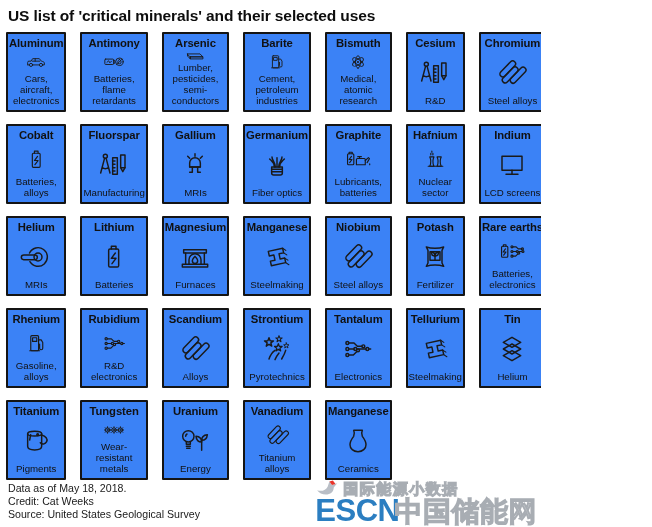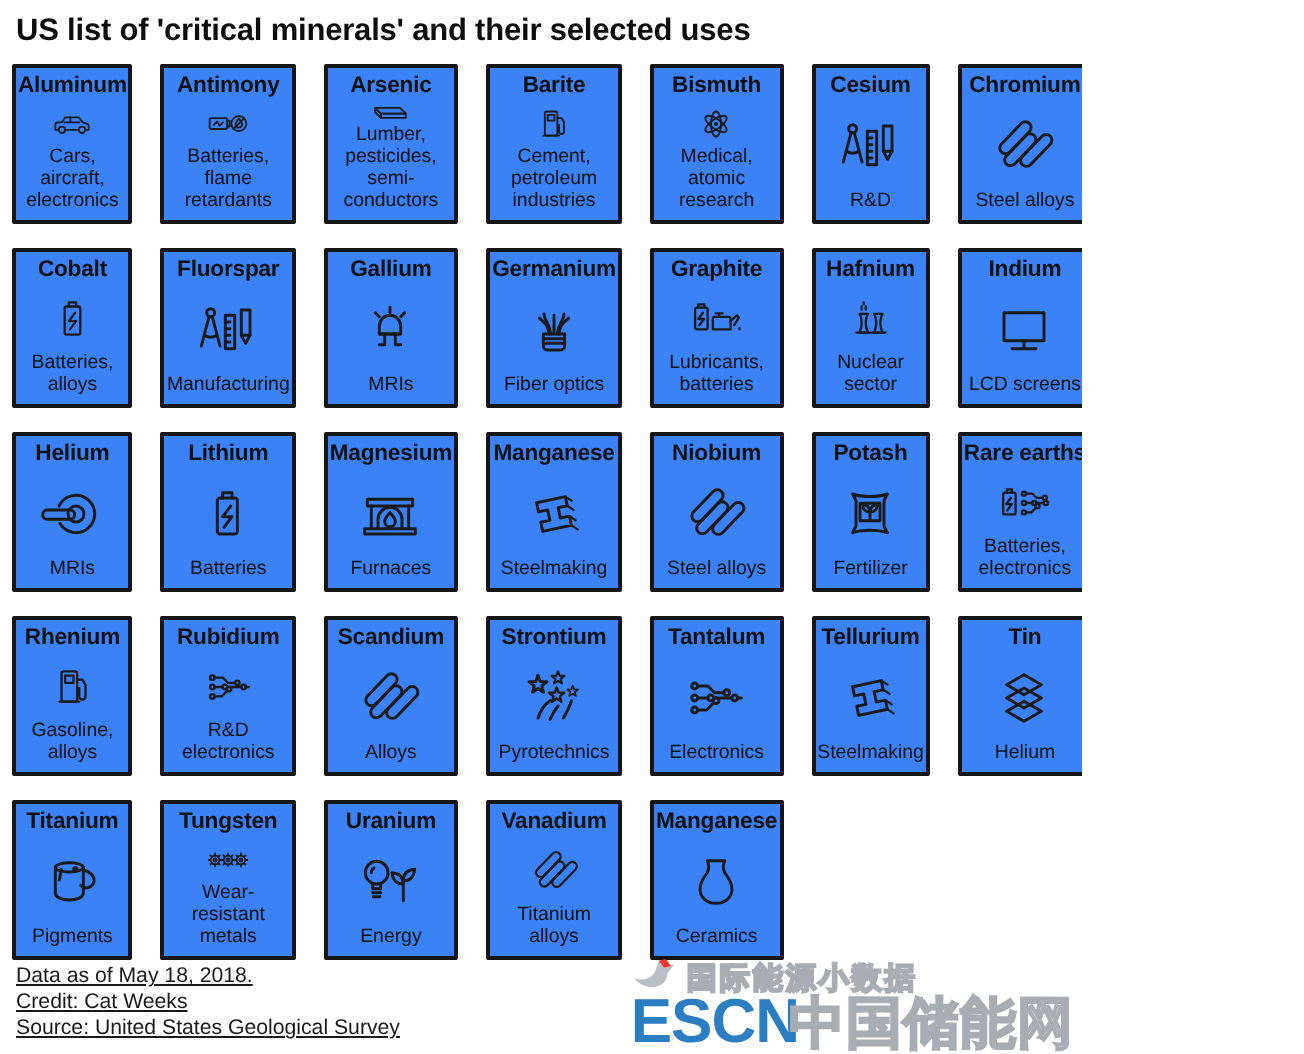--- a/index.html
+++ b/index.html
@@ -7,21 +7,21 @@
         font-family:"Liberation Sans",sans-serif;color:#111;}
   .title{font-size:15.5px;font-weight:700;margin:7px 0 7px 8px;letter-spacing:-0.1px;color:#0d0d0d;}
   .grid{display:grid;grid-template-columns:repeat(7,1fr);gap:12px 14px;padding:0 6px;}
   .cell{border:2.5px solid #141414;border-radius:1px;height:80px;box-sizing:border-box;
         background:#3b82f6;display:flex;flex-direction:column;align-items:center;
         justify-content:space-between;padding:3px 1px 3px;}
   .mname{font-weight:700;font-size:11.3px;letter-spacing:-0.1px;white-space:nowrap;}
   .micon{flex:1;display:flex;align-items:center;justify-content:center;min-height:0;}
   .micon svg{display:block;}
   .muses{font-size:9.7px;line-height:1.13;text-align:center;white-space:pre-line;}
-  .footer{position:absolute;left:8px;bottom:6px;font-size:10.6px;line-height:1.22;color:#1a1a1a;text-decoration:underline;}
+  .footer{position:absolute;left:8px;bottom:6px;font-size:10.6px;line-height:1.22;color:#1a1a1a;}
   .watermark{position:absolute;right:4px;bottom:1px;text-align:right;}
   .wm-tagline-row{display:flex;justify-content:flex-start;align-items:center;gap:1px;
                   padding-right:8px;margin-bottom:-7px;position:relative;z-index:2;}
   .outline{color:#fdfdfd;-webkit-text-stroke:1.1px #a8adb3;}
   .wm-tagline{font-size:15px;font-weight:700;letter-spacing:1.5px;}
   .wm-main{display:flex;align-items:baseline;justify-content:center;}
   .wm-escn{font-size:31px;font-weight:900;line-height:1;letter-spacing:-0.5px;}
   .wm-site{font-size:28px;font-weight:900;line-height:1;margin-left:-5px;letter-spacing:0.5px;}
 </style>
 </head>

